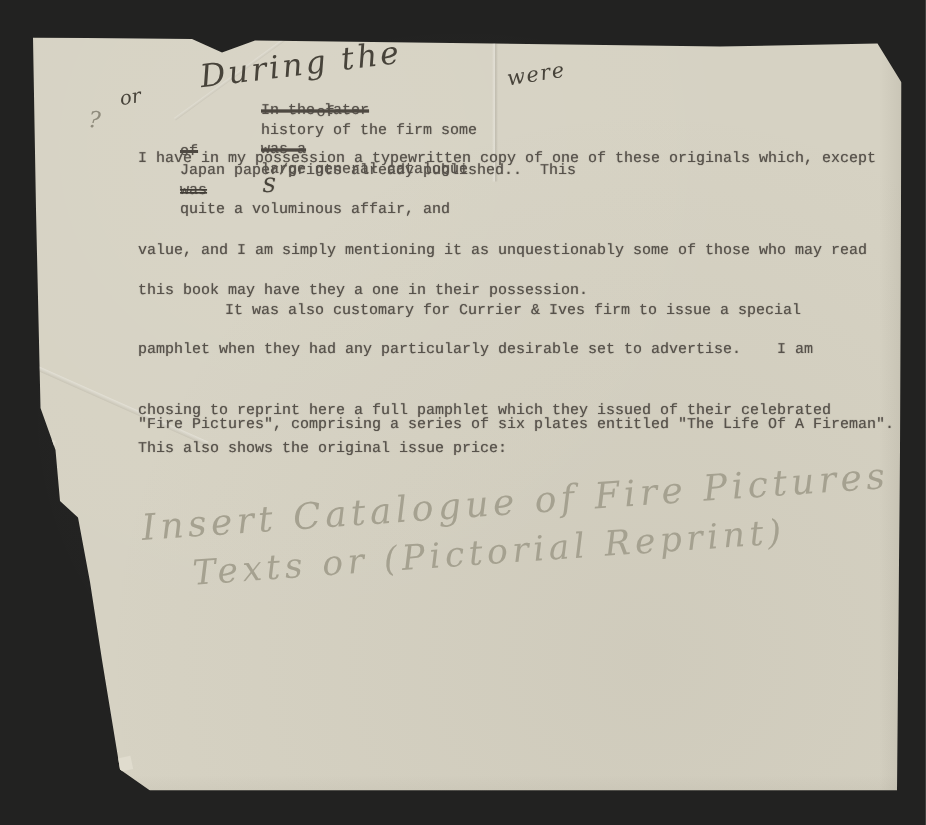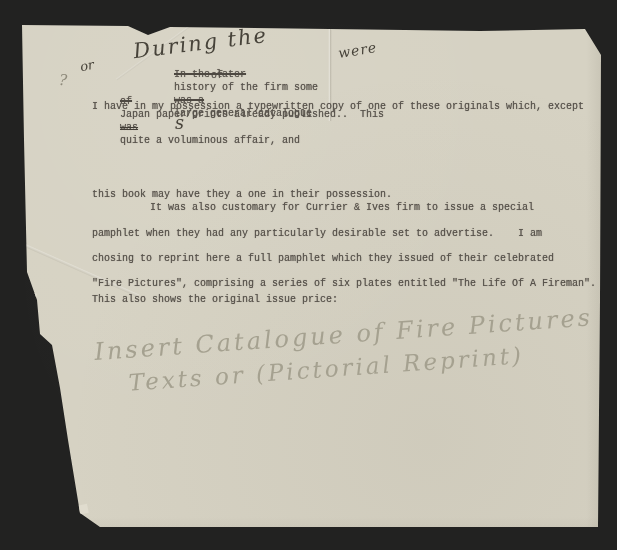--- a/index.html
+++ b/index.html
@@ -106,25 +106,26 @@
     </div>
 
     <div class="tline" style="left:84px;top:82px">
       <span class="struck">of</span>
       <span>Japan paper/prints already published..  This</span>
       <span class="overstruck">was</span>
       <span>quite a voluminous affair, and</span>
     </div>
 
     <div class="tline" style="left:92px;top:100px">I have in my possession a typewritten copy of one of these originals which, except</div>
+    <div class="tline" style="left:92px;top:161px">value, and I am simply mentioning it as unquestionably some of those who may read</div>
     <div class="tline" style="left:92px;top:188px">this book may have they a one in their possession.</div>
 
     <div class="tline" style="left:150px;top:201px">It was also customary for Currier &amp; Ives firm to issue a special</div>
     <div class="tline" style="left:92px;top:227px">pamphlet when they had any particularly desirable set to advertise.    I am</div>
-    <div class="tline" style="left:92px;top:252px">chosing to reprint here a full pamphlet which they issued of their celebrated</div>
+    <div class="tline" style="left:92px;top:268px">chosing to reprint here a full pamphlet which they issued of their celebrated</div>
     <div class="tline" style="left:92px;top:277px">"Fire Pictures", comprising a series of six plates entitled "The Life Of A Fireman".</div>
     <div class="tline" style="left:92px;top:293px">This also shows the original issue price:</div>
 
     <div class="pencil-note">
       <div class="pn1">Insert Catalogue of Fire Pictures</div>
       <div class="pn2">Texts or (Pictorial Reprint)</div>
     </div>
 
   </div>
 </div>

